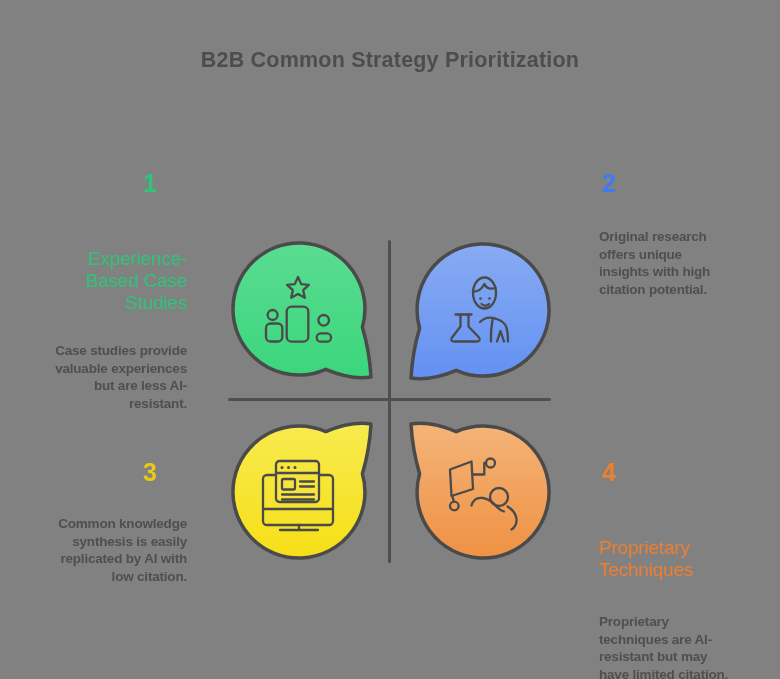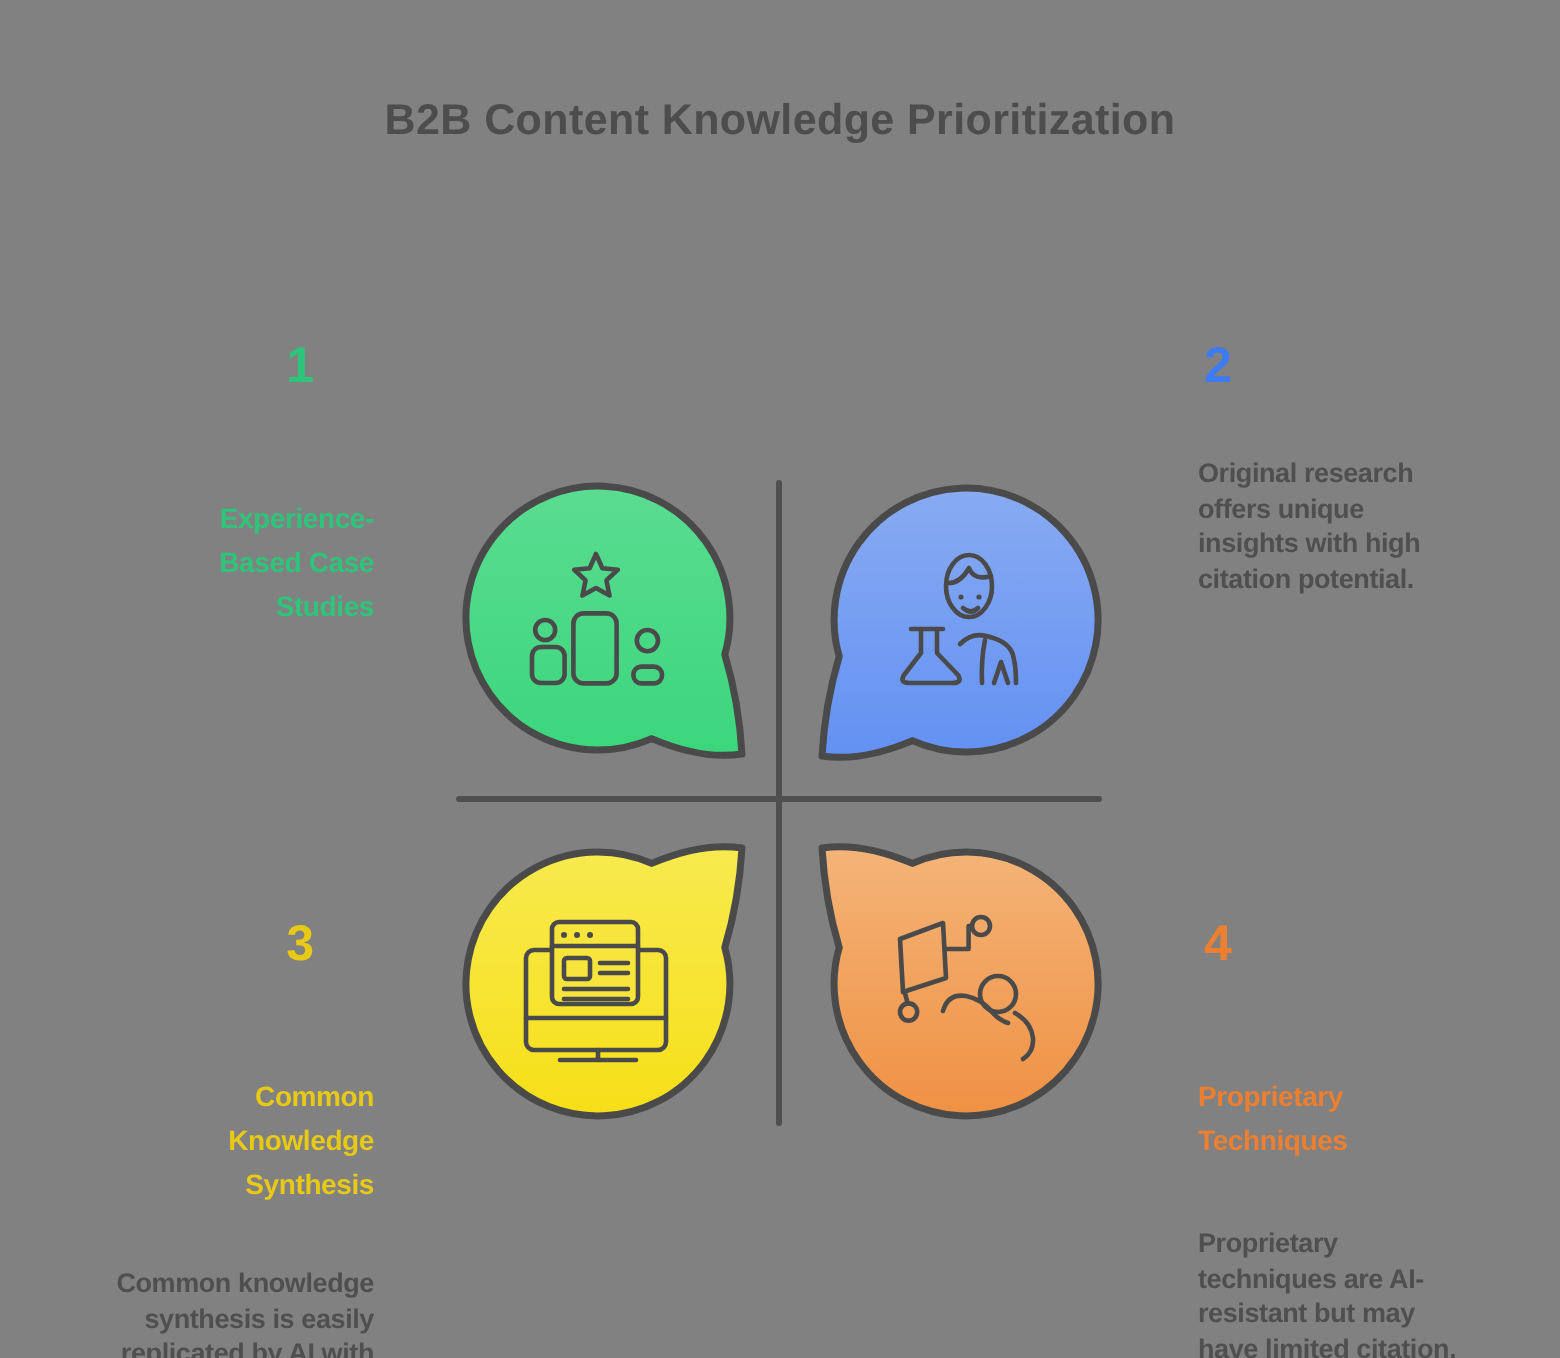--- a/index.html
+++ b/index.html
@@ -11,21 +11,21 @@
   .page-title{
     position:absolute;left:0;top:48px;width:780px;text-align:center;
     font-size:21.5px;font-weight:bold;color:#4d4d4d;letter-spacing:.2px;
   }
   .section{position:absolute;white-space:pre-line;}
   .section.align-right{text-align:right;}
   .section.align-left{text-align:left;}
   .sec-number{font-size:25px;line-height:25px;font-weight:bold;}
   .align-right .sec-number{padding-right:30px;}
   .align-left .sec-number{padding-left:3px;}
-  .sec-title{font-size:14px;line-height:22px;font-weight:bold;letter-spacing:-0.2px;}
+  .sec-title{font-size:19px;line-height:22px;font-weight:normal;letter-spacing:-0.2px;}
   .sec-desc{font-size:13.5px;line-height:17.5px;font-weight:bold;color:#4f4f4f;letter-spacing:-0.2px;}
   #sec1{left:25px;top:153px;width:162px;}
   #sec1 .sec-title{margin-top:34px;}
   #sec1 .sec-desc{margin-top:10px;}
   #sec2{left:599px;top:153px;width:172px;}
   #sec2 .sec-title{margin-top:32px;}
   #sec2 .sec-desc{margin-top:14px;}
   #sec3{left:25px;top:442px;width:162px;}
   #sec3 .sec-title{margin-top:34px;}
   #sec3 .sec-desc{margin-top:12px;}
@@ -37,42 +37,43 @@
   #divider-h{left:228px;top:398px;width:323px;height:3px;}
   .bubble{position:absolute;width:152px;height:152px;}
   #bubble-green{left:227px;top:237px;}
   #bubble-blue{left:403px;top:238px;}
   #bubble-yellow{left:227px;top:412px;}
   #bubble-orange{left:403px;top:412px;}
 </style>
 </head>
 <body>
 
-<div class="page-title">B2B Content Knowledge Prioritization</div>
+<div class="page-title">B2B Common Strategy Prioritization</div>
 
 <div id="sec1" class="section align-right">
   <div class="sec-number" style="color: rgb(46, 197, 123);">1</div>
   <div class="sec-title" style="color: rgb(46, 197, 123);">Experience-
 Based Case
 Studies</div>
+  <div class="sec-desc">Case studies provide
+valuable experiences
+but are less AI-
+resistant.</div>
 </div>
 
 <div id="sec2" class="section align-left">
   <div class="sec-number" style="color: rgb(62, 123, 242);">2</div>
   <div class="sec-desc">Original research
 offers unique
 insights with high
 citation potential.</div>
 </div>
 
 <div id="sec3" class="section align-right">
   <div class="sec-number" style="color: rgb(232, 201, 22);">3</div>
-  <div class="sec-title" style="color: rgb(232, 201, 22);">Common
-Knowledge
-Synthesis</div>
   <div class="sec-desc">Common knowledge
 synthesis is easily
 replicated by AI with
 low citation.</div>
 </div>
 
 <div id="sec4" class="section align-left">
   <div class="sec-number" style="color: rgb(237, 127, 49);">4</div>
   <div class="sec-title" style="color: rgb(237, 127, 49);">Proprietary
 Techniques</div>

